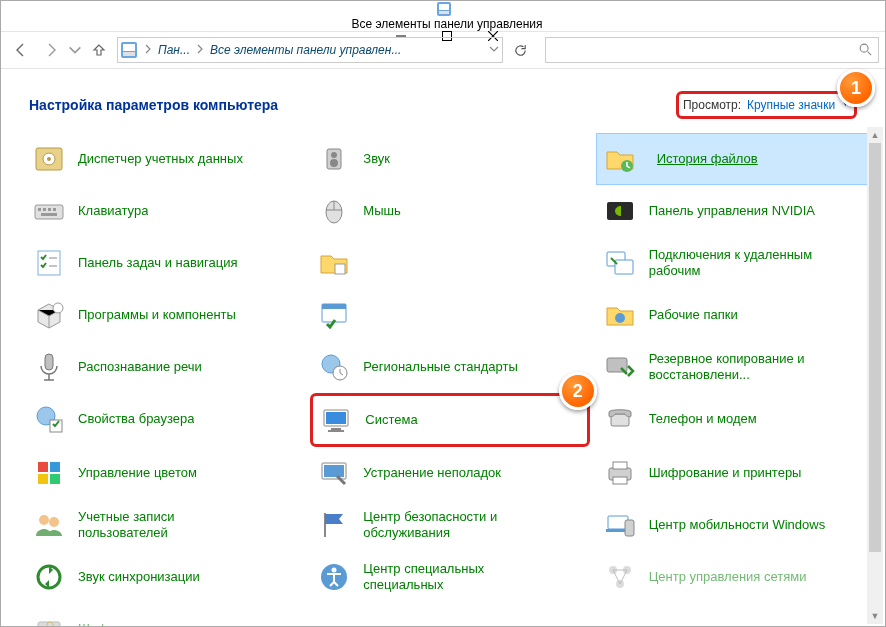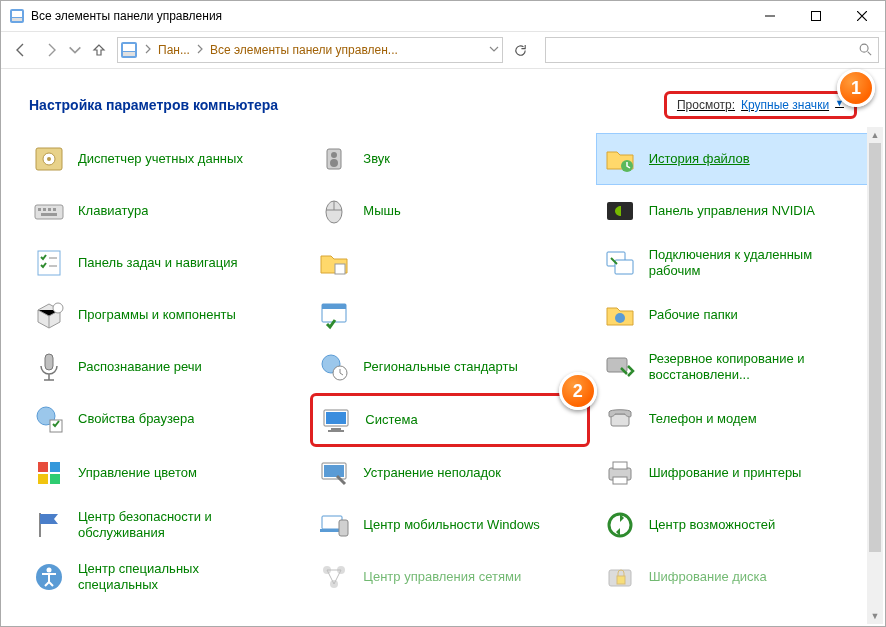--- a/index.html
+++ b/index.html
@@ -39,20 +39,21 @@
     position: relative;
   }
   
   .titlebar {
     height: 30px;
     display: flex;
     align-items: center;
     padding: 0 0 0 8px;
     background: var(--win-bg);
     border-bottom: 1px solid var(--divider);
+    flex-direction: column;
   }
   .titlebar .app-icon {
     width: 16px; height: 16px;
     margin-right: 6px;
     display: flex; align-items: center; justify-content: center;
   }
   .titlebar .title {
     flex: 1;
     color: #000;
     font-size: 12px;
@@ -97,23 +98,24 @@
     display: flex;
     align-items: center;
     padding: 0 2px;
     gap: 4px;
     overflow: hidden;
   }
   .address-bar .cp-icon {
     width: 18px; height: 18px;
   }
   .address-bar .crumb {
-    color: #a16207;
+    color: #0c4a6e;
     display: flex; align-items: center; gap: 2px;
     white-space: nowrap;
+    font-style: italic;
   }
   .address-bar .sep { color: #888; font-size: 10px; }
   .address-bar .chev { width:12px; height:12px; }
   .refresh-btn {
     width: 26px; height: 26px;
     display: flex; align-items: center; justify-content: center;
     color: #555;
   }
   .search-box {
     flex: 1;
@@ -138,26 +140,25 @@
     font-size: 14px;
     flex: 1;
     font-weight: bold;
   }
   .view-box-wrap {
     position: relative;
   }
   .view-box {
     border: 3px solid var(--red-box);
     border-radius: 6px;
-    padding: 4px 10px;
+    padding: 4px 4px;
     display: flex;
     align-items: flex-start;
     gap: 6px;
     font-size: 12px;
-    text-decoration: underline;
   }
   .view-box .lbl { color: #333; }
   .view-box .val { color: var(--blue); }
   .view-box .dd { color: var(--blue); font-size: 9px; }
 
   
   .content-area {
     flex: 1;
     overflow-y: hidden;
     padding: 6px 10px 0 24px;
@@ -175,21 +176,21 @@
     gap: 12px;
     height: 50px;
     padding: 0 6px;
     border: 1px solid transparent;
     position: relative;
   }
   .cp-item.highlight {
     background: var(--highlight-bg);
     border-color: #99CCFF;
   }
-  .cp-item.highlight .label { text-decoration: underline; }
+  .cp-item.highlight .label { text-decoration: underline; margin-left: 8px; }
   .cp-item.redbox {
     border: 3px solid var(--red-box);
     border-radius: 6px;
     height: 48px;
   }
   .cp-item .icon {
     width: 34px; height: 34px;
     flex-shrink: 0;
     display: flex; align-items: center; justify-content: center;
   }
@@ -563,20 +564,30 @@
               <rect x="6" y="12" width="22" height="12" rx="2" fill="#D0D0D0" stroke="#888"></rect>
               <rect x="10" y="6" width="14" height="7" fill="#fff" stroke="#888"></rect>
               <rect x="10" y="21" width="14" height="7" fill="#fff" stroke="#888"></rect>
             </svg>
           </span>
         <span class="label">Шифрование и принтеры</span>
       </div>
       <div class="cp-item">
         <span class="icon">
             <svg viewBox="0 0 34 34">
+              <circle cx="12" cy="12" r="5" fill="#F4C28B"></circle>
+              <circle cx="22" cy="14" r="5" fill="#F4C28B"></circle>
+              <path d="M4 28c0-5 5-7 8-7s8 2 8 7M16 28c0-4 3-6 6-6s8 2 8 6" fill="#6FAE6F"></path>
+            </svg>
+          </span>
+        <span class="label">Учетные записи пользователей</span>
+      </div>
+      <div class="cp-item">
+        <span class="icon">
+            <svg viewBox="0 0 34 34">
               <path d="M8 5v24" stroke="#888" stroke-width="2"></path>
               <path d="M8 6h18l-4 5 4 5H8z" fill="#4A7EC9"></path>
             </svg>
           </span>
         <span class="label">Центр безопасности и обслуживания</span>
       </div>
 
       <div class="cp-item">
         <span class="icon">
             <svg viewBox="0 0 34 34">
@@ -587,21 +598,21 @@
           </span>
         <span class="label">Центр мобильности Windows</span>
       </div>
       <div class="cp-item">
         <span class="icon">
             <svg viewBox="0 0 34 34">
               <circle cx="17" cy="17" r="11" fill="none" stroke="#2E8B2E" stroke-width="3"></circle>
               <path d="M17 6l4 4-4 4M17 28l-4-4 4-4" fill="#2E8B2E"></path>
             </svg>
           </span>
-        <span class="label">Центр возможностей</span>
+        <span class="label">Звук синхронизации</span>
       </div>
       <div class="cp-item">
         <span class="icon">
             <svg viewBox="0 0 34 34">
               <circle cx="17" cy="17" r="13" fill="#5A9BD5"></circle>
               <circle cx="17" cy="10" r="2.5" fill="#fff"></circle>
               <path d="M10 14h14M17 14v8M13 26l4-4 4 4" stroke="#fff" stroke-width="2" fill="none"></path>
             </svg>
           </span>
         <span class="label">Центр специальных специальных</span>

